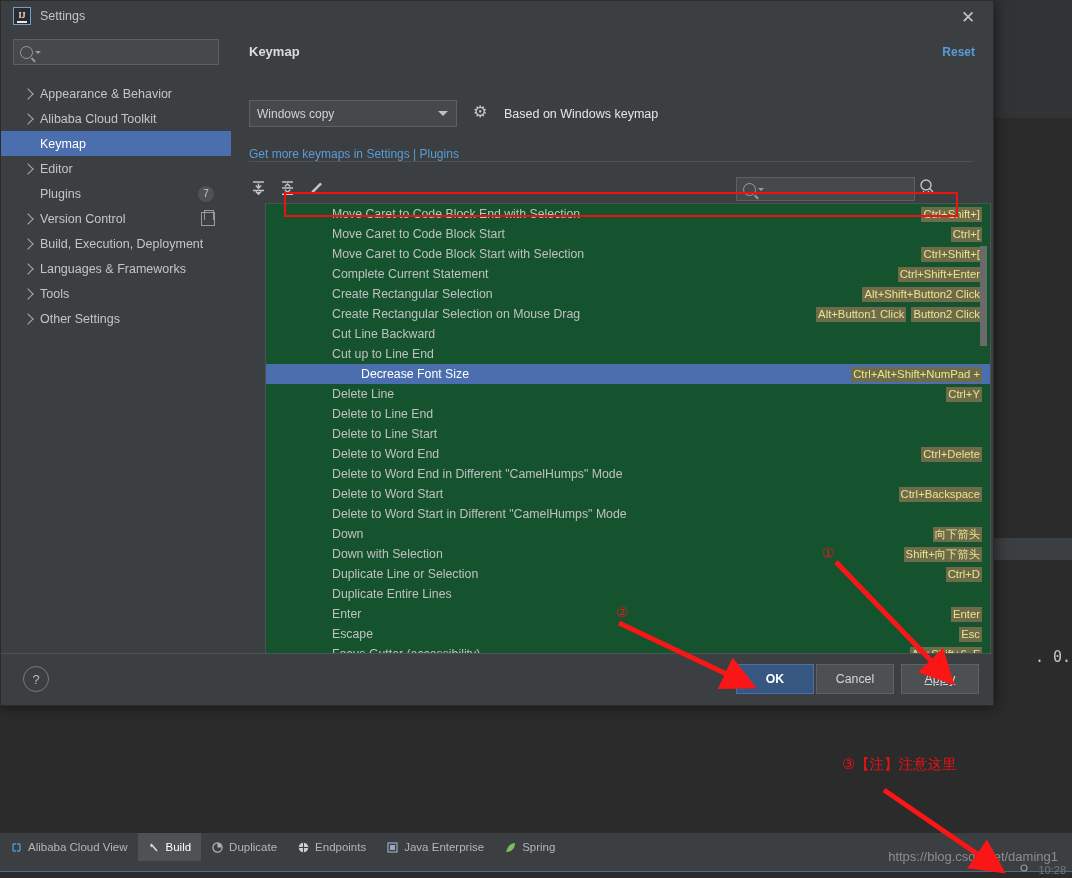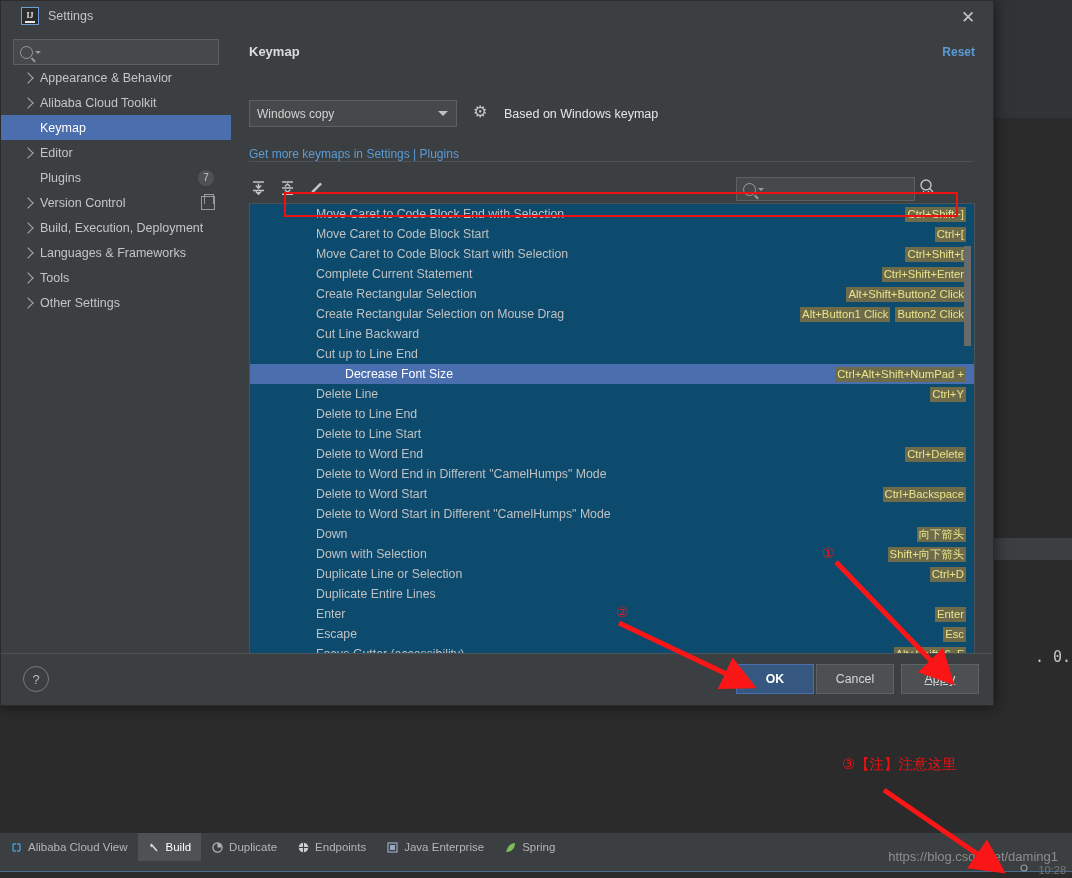--- a/index.html
+++ b/index.html
@@ -25,41 +25,41 @@
   .sb-tab.active{background:#4e5254;color:#ffffff;}
   .sb-ico{width:13px;height:13px;display:inline-block;position:relative;flex:0 0 auto;}
   .sb-fill{position:absolute;left:0;bottom:0;width:1072px;height:18px;background:#3c3f41;}
   .sb-bottom{position:absolute;left:0;bottom:0;width:1072px;height:6px;background:#2b2b2b;border-top:1px solid #4a6c8c;}
   .watermark{position:absolute;right:14px;bottom:14px;color:#8d8d8d;font-size:13px;white-space:nowrap;}
   .clock{position:absolute;right:6px;bottom:2px;color:#777;font-size:11px;}
 
   
   #dialog{position:absolute;left:0;top:0;width:992px;height:704px;
           background:#3c3f41;border:1px solid #2b2b2b;box-shadow:0 0 14px rgba(0,0,0,.6);}
-  .titlebar{height:30px;background:#3c3f41;display:flex;align-items:center;padding-left:20px;position:relative;}
+  .titlebar{height:30px;background:#3c3f41;display:flex;align-items:center;padding-left:12px;position:relative;}
   .ij-logo{width:16px;height:16px;background:#2b2b2b;border:1px solid #6e9ed4;position:relative;flex:0 0 auto;
            display:flex;align-items:center;justify-content:center;}
   .ij-logo span{font-size:8px;font-weight:bold;color:#e8e8e8;line-height:1;font-family:"Liberation Serif",serif;}
   .ij-logo::after{content:"";position:absolute;left:3px;bottom:1px;width:10px;height:2px;background:#e8e8e8;}
   .title-text{margin-left:9px;color:#c3c3c3;font-size:12.5px;}
   .close-btn{position:absolute;right:14px;top:6px;width:22px;height:20px;color:#c0c0c0;
              font-size:17px;line-height:20px;text-align:center;font-family:"DejaVu Sans",sans-serif;}
 
   .dlg-body{position:absolute;left:0;top:30px;width:992px;height:622px;}
 
   
   .sidebar{position:absolute;left:0;top:0;width:230px;height:622px;background:#3c3f41;}
   .search-wrap{margin:8px 12px 0 12px;}
   .search-box{height:24px;background:#45494a;border:1px solid #5e6060;display:flex;align-items:center;padding:0 6px;}
   .mag{width:11px;height:11px;border:1.5px solid #9a9a9a;border-radius:50%;position:relative;flex:0 0 auto;}
   .mag::after{content:"";position:absolute;right:-4px;bottom:-3px;width:5px;height:1.5px;background:#9a9a9a;
               transform:rotate(45deg);}
   .mag-caret{margin-left:2px;width:0;height:0;border-left:3px solid transparent;border-right:3px solid transparent;
              border-top:3px solid #9a9a9a;}
-  .tree{margin-top:0;text-align:right;}
+  .tree{margin-top:16px;text-align:right;}
   .tree-item{height:25px;display:flex;align-items:center;padding-left:22px;color:#c5c5c5;font-size:12.5px;position:relative;}
   .tree-item.selected{background:#4b6eaf;color:#ffffff;}
   .chev{position:absolute;left:23px;width:7px;height:7px;border-right:1.4px solid #a9a9a9;
         border-top:1.4px solid #a9a9a9;transform:rotate(45deg);}
   .tree-label{margin-left:17px;}
   .tree-item.noarrow .tree-label{margin-left:17px;}
   .badge-count{position:absolute;right:17px;width:16px;height:16px;border-radius:50%;background:#4e5254;
                color:#c5c5c5;font-size:10px;display:flex;align-items:center;justify-content:center;}
   .vcs-ico{position:absolute;right:16px;width:12px;height:12px;border:1.2px solid #9a9a9a;}
   .vcs-ico::before{content:"";position:absolute;left:2px;top:-3px;width:8px;height:9px;border:1.2px solid #9a9a9a;
@@ -81,22 +81,22 @@
   .based-txt{margin-left:15px;color:#e5e5e5;font-size:12.5px;}
   .more-link{position:absolute;left:18px;top:116px;color:#5a9bd8;font-size:12px;}
   .hr{position:absolute;left:18px;top:130px;width:724px;height:1px;background:#4e5254;}
 
   .toolbar{position:absolute;left:18px;top:143px;width:724px;height:28px;display:flex;align-items:center;}
   .tb-ico{width:20px;height:20px;margin-right:9px;position:relative;color:#c3c3c3;}
   .srch2{position:absolute;left:505px;top:146px;width:165px;height:22px;background:#45494a;border:1px solid #5e6060;
          display:flex;align-items:center;padding:0 6px;}
   .srch2-ico{position:absolute;left:686px;top:146px;width:20px;height:20px;color:#c3c3c3;}
 
-  .listbox{position:absolute;left:0px;top:172px;width:724px;height:463px;background:#0c4a6e;
-           border:1px solid #4e5254;margin-left:18px;overflow:hidden;text-align:right;}
+  .listbox{position:absolute;left:0px;top:172px;width:724px;height:463px;background:#14532d;
+           border:1px solid #4e5254;margin-left:34px;overflow:hidden;text-align:right;}
   .row{position:relative;height:20px;line-height:20px;display:flex;align-items:center;}
   .row.sel{background:#4b6eaf;padding-left:29px;}
   .row-label{margin-left:66px;color:#c0c0c0;font-size:12.3px;white-space:nowrap;}
   .row.sel .row-label{color:#ffffff;}
   .sc-wrap{position:absolute;right:8px;display:flex;gap:5px;}
   .sc{background:#6e6b4b;color:#e9e48b;font-size:11.3px;padding:0 2px;line-height:15px;height:15px;
       white-space:nowrap;font-family:"Liberation Sans",sans-serif;}
   .rowgutter{position:absolute;left:0;top:0;width:46px;height:100%;}
   .row.sel .rowgutter{background:#4b6eaf;}
   .list-scroll{position:absolute;right:2px;top:2px;width:9px;height:459px;}

